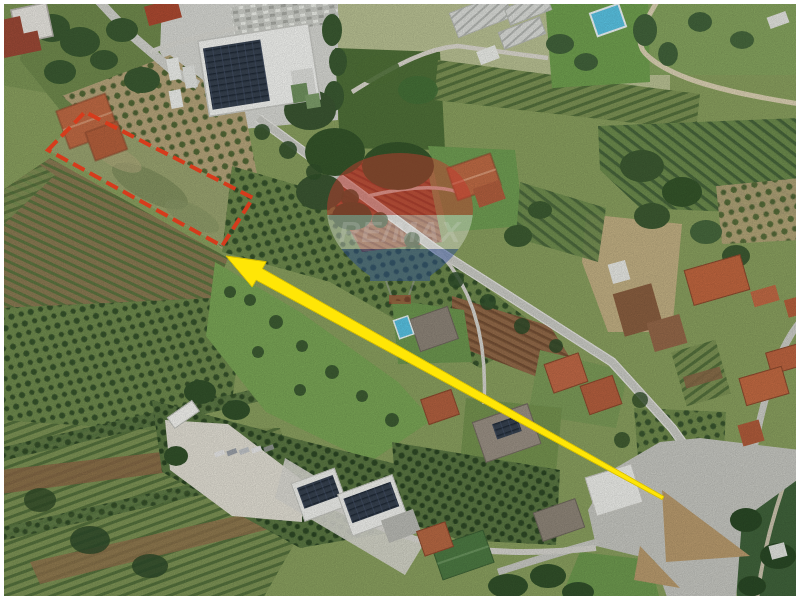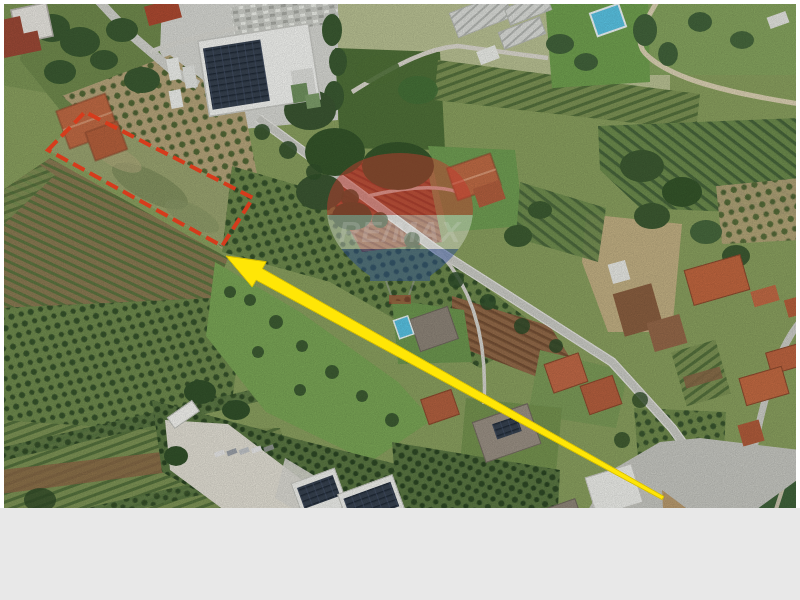--- a/index.html
+++ b/index.html
@@ -1,17 +1,17 @@
 <!DOCTYPE html>
 <html><head>
 <meta charset="utf-8">
 <style>
   html,body{margin:0;padding:0;background:#e8e8e8;}
   .frame{
-    position:relative;width:800px;height:508px;background:#ffffff;
+    position:relative;width:800px;height:600px;background:#ffffff;
     font-family:"Liberation Sans",sans-serif;overflow:hidden;
   }
   .frame svg{position:absolute;left:0;top:0;display:block;}
   text.wm{
     font-family:"Liberation Sans",sans-serif;
     font-weight:700;font-style:italic;letter-spacing:1px;
   }
 </style>
 </head>
 <body>

